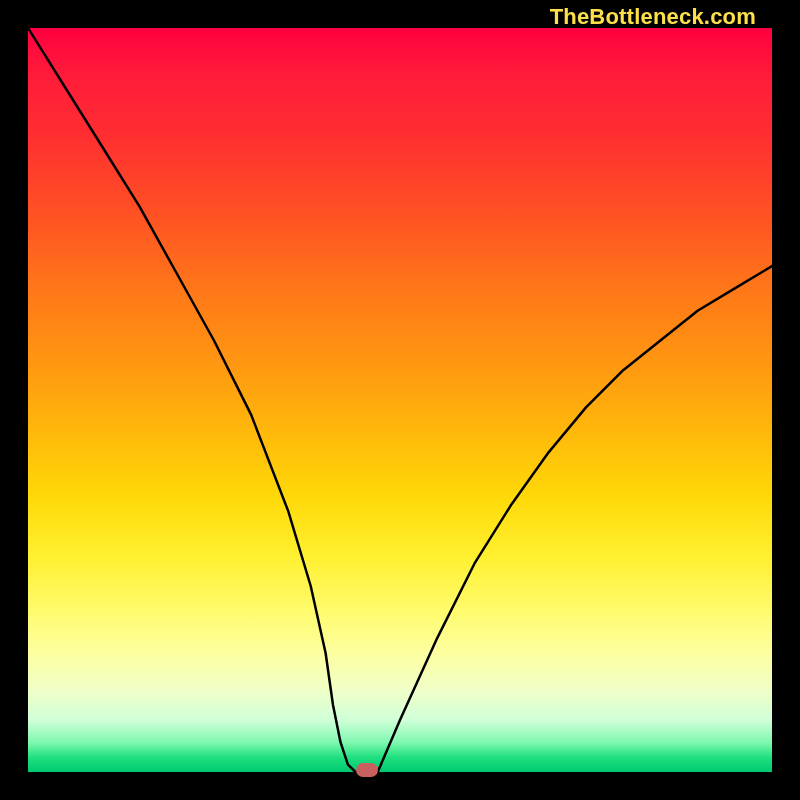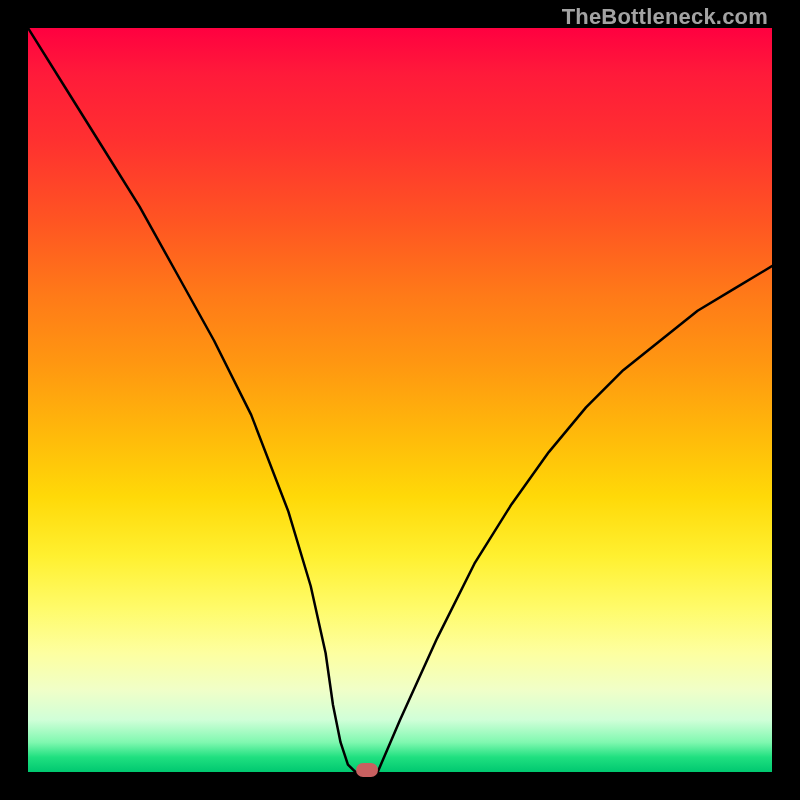--- a/index.html
+++ b/index.html
@@ -44,25 +44,25 @@
   .marker {
     position: absolute;
     width: 22px;
     height: 14px;
     border-radius: 7px;
     background: #c86060;
   }
   .watermark {
     position: absolute;
     top: 4px;
-    right: 32px;
+    right: 44px;
     font-family: Arial, Helvetica, sans-serif;
     font-size: 22px;
     font-weight: 600;
-    color: #a3a3a3;
+    color: #fde047;
     letter-spacing: 0.2px;
   }
 </style>
 </head>
 <body>
 
 <div class="frame">
   <div class="watermark">TheBottleneck.com</div>
 
   <div class="plot">

